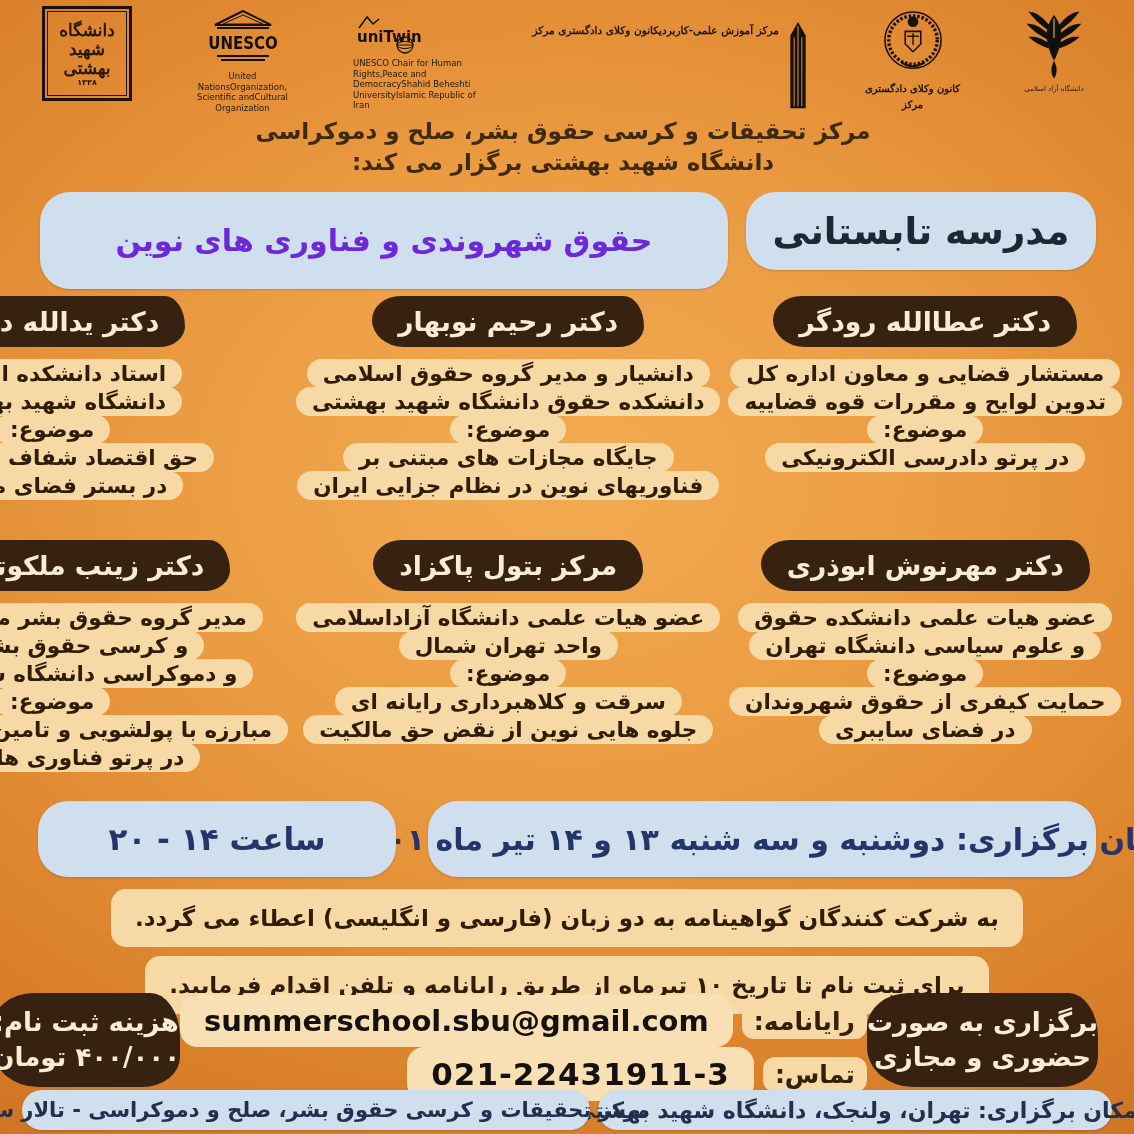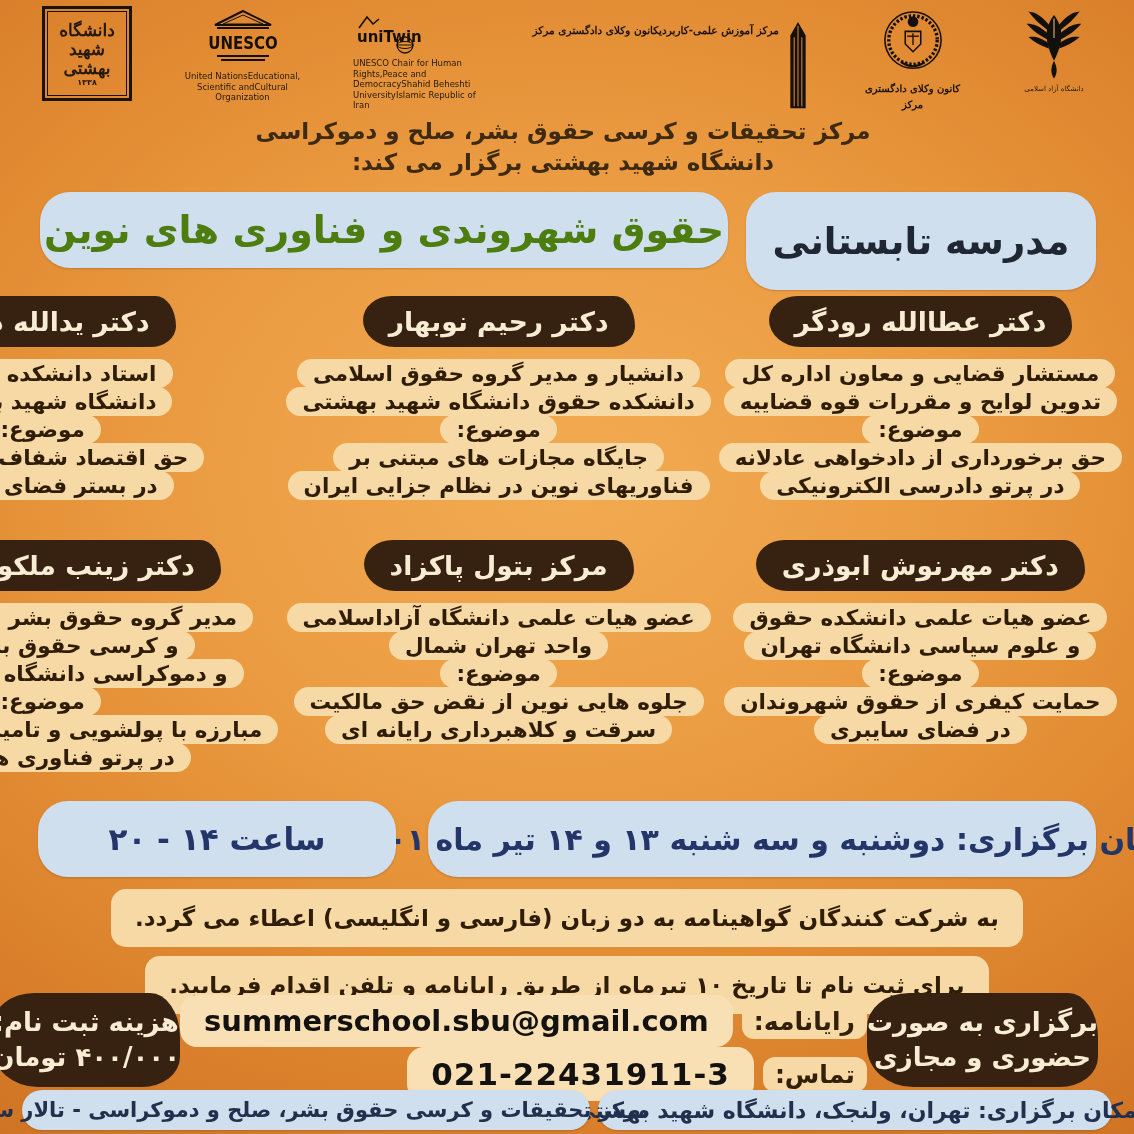--- a/index.html
+++ b/index.html
@@ -32,22 +32,22 @@
   .emblem-wrap { margin-top:2px; width:100px; }
   .azad-wrap { margin-top:2px; width:80px; }
   
   .org-header { position:absolute; top:116px; left:0; right:8px; text-align:center;
     font-weight:bold; font-size:23px; line-height:31px; color:#3e2a10; }
   
   .pill-blue { background:#cfdfee; color:#22304d; font-weight:bold;
     display:flex; align-items:center; justify-content:center;
     border-radius:30px; box-shadow:0 1px 2px rgba(90,50,10,.25); white-space:nowrap; }
   .title-row { position:absolute; top:192px; left:40px; right:38px; display:flex; justify-content:space-between; }
-  .title-school { width:350px; height:98px; font-size:37px; color:#1f2733; }
-  .title-topic  { width:688px; height:76px; font-size:38px; color:#4d7c0f; }
+  .title-school { width:350px; height:78px; font-size:37px; color:#1f2733; }
+  .title-topic  { width:688px; height:97px; font-size:30px; color:#6d28d9; }
   
   .speakers { position:absolute; top:296px; left:12px; right:12px;
     display:grid; grid-template-columns:repeat(3,1fr); column-gap:8px; row-gap:40px; }
   .speaker { display:flex; flex-direction:column; align-items:center; }
   .name-pill { background:#372212; color:#f8ecd2; font-size:26.5px; font-weight:bold;
     padding:10px 26px; white-space:nowrap; margin-bottom:13px;
     border-radius:36px 26px 32px 40px / 30px 38px 26px 34px; }
   .desc { display:flex; flex-direction:column; align-items:center; }
   .desc .line { background:#f7d9a5; color:#301d08; font-size:21.5px; font-weight:bold;
     line-height:27px; padding:1px 16px; margin-top:-1px; white-space:nowrap; border-radius:15px; }
@@ -104,21 +104,21 @@
 
     <div class="logo unesco-wrap">
       <svg width="72" height="56" viewBox="0 0 72 56">
         <path d="M36 1 L8 15 H64 Z" fill="none" stroke="#15100a" stroke-width="2"></path>
         <path d="M36 5 L16 14 H56 Z" fill="none" stroke="#15100a" stroke-width="1"></path>
         <line x1="10" y1="18" x2="62" y2="18" stroke="#15100a" stroke-width="2"></line>
         <text x="36" y="38" text-anchor="middle" font-family="DejaVu Sans, sans-serif" font-size="15" font-weight="bold" fill="#15100a" transform="scale(1,1.15) translate(0,-4)">UNESCO</text>
         <line x1="10" y1="46" x2="62" y2="46" stroke="#15100a" stroke-width="2"></line>
         <line x1="14" y1="50" x2="58" y2="50" stroke="#15100a" stroke-width="2"></line>
       </svg>
-      <div class="cap" style="margin-top:5px"><span class="cap-line">United Nations</span><span class="cap-line">Educational, Scientific and</span><span class="cap-line">Cultural Organization</span></div>
+      <div class="cap" style="margin-top:5px"><span class="cap-line">United Nations</span><span class="cap-line">Organization, Scientific and</span><span class="cap-line">Cultural Organization</span></div>
     </div>
 
     <div class="logo unitwin-wrap">
       <svg width="70" height="40" viewBox="0 0 70 40">
         <path d="M6 14 L14 3 L20 10 L26 5" fill="none" stroke="#15100a" stroke-width="1.6"></path>
         <text x="4" y="28" font-family="DejaVu Sans, sans-serif" font-size="15" font-weight="bold" fill="#15100a">uniTwin</text>
         <circle cx="52" cy="31" r="8" fill="none" stroke="#15100a" stroke-width="1.3"></circle>
         <ellipse cx="52" cy="31" rx="8" ry="3.5" fill="none" stroke="#15100a" stroke-width="1"></ellipse>
         <line x1="44" y1="31" x2="60" y2="31" stroke="#15100a" stroke-width="1"></line>
       </svg>
@@ -175,21 +175,20 @@
     <div class="pill-blue title-topic">حقوق شهروندی و فناوری های نوین</div>
   </div>
 
   <div class="speakers">
     <div class="speaker">
       <div class="name-pill">دکتر عطاالله رودگر</div>
       <div class="desc">
           <span class="line">مستشار قضایی و معاون اداره کل</span>
           <span class="line">تدوین لوایح و مقررات قوه قضاییه</span>
           <span class="line">موضوع:</span>
-          <span class="line">حق برخورداری از دادخواهی عادلانه</span>
           <span class="line">در پرتو دادرسی الکترونیکی</span>
         </div>
     </div>
     <div class="speaker">
       <div class="name-pill">دکتر رحیم نوبهار</div>
       <div class="desc">
           <span class="line">دانشیار و مدیر گروه حقوق اسلامی</span>
           <span class="line">دانشکده حقوق دانشگاه شهید بهشتی</span>
           <span class="line">موضوع:</span>
           <span class="line">جایگاه مجازات های مبتنی بر</span>
@@ -215,22 +214,22 @@
           <span class="line">حمایت کیفری از حقوق شهروندان</span>
           <span class="line">در فضای سایبری</span>
         </div>
     </div>
     <div class="speaker">
       <div class="name-pill">مرکز بتول پاکزاد</div>
       <div class="desc">
           <span class="line">عضو هیات علمی دانشگاه آزاداسلامی</span>
           <span class="line">واحد تهران شمال</span>
           <span class="line">موضوع:</span>
+          <span class="line">سرقت و کلاهبرداری رایانه ای</span>
           <span class="line">جلوه هایی نوین از نقض حق مالکیت</span>
-          <span class="line">سرقت و کلاهبرداری رایانه ای</span>
         </div>
     </div>
     <div class="speaker">
       <div class="name-pill">دکتر زینب ملکوتی خواه</div>
       <div class="desc">
           <span class="line">مدیر گروه حقوق بشر مرکز تحقیقات</span>
           <span class="line">و کرسی حقوق بشر، صلح</span>
           <span class="line">و دموکراسی دانشگاه شهید بهشتی</span>
           <span class="line">موضوع:</span>
           <span class="line">مبارزه با پولشویی و تامین مالی تروریسم</span>

